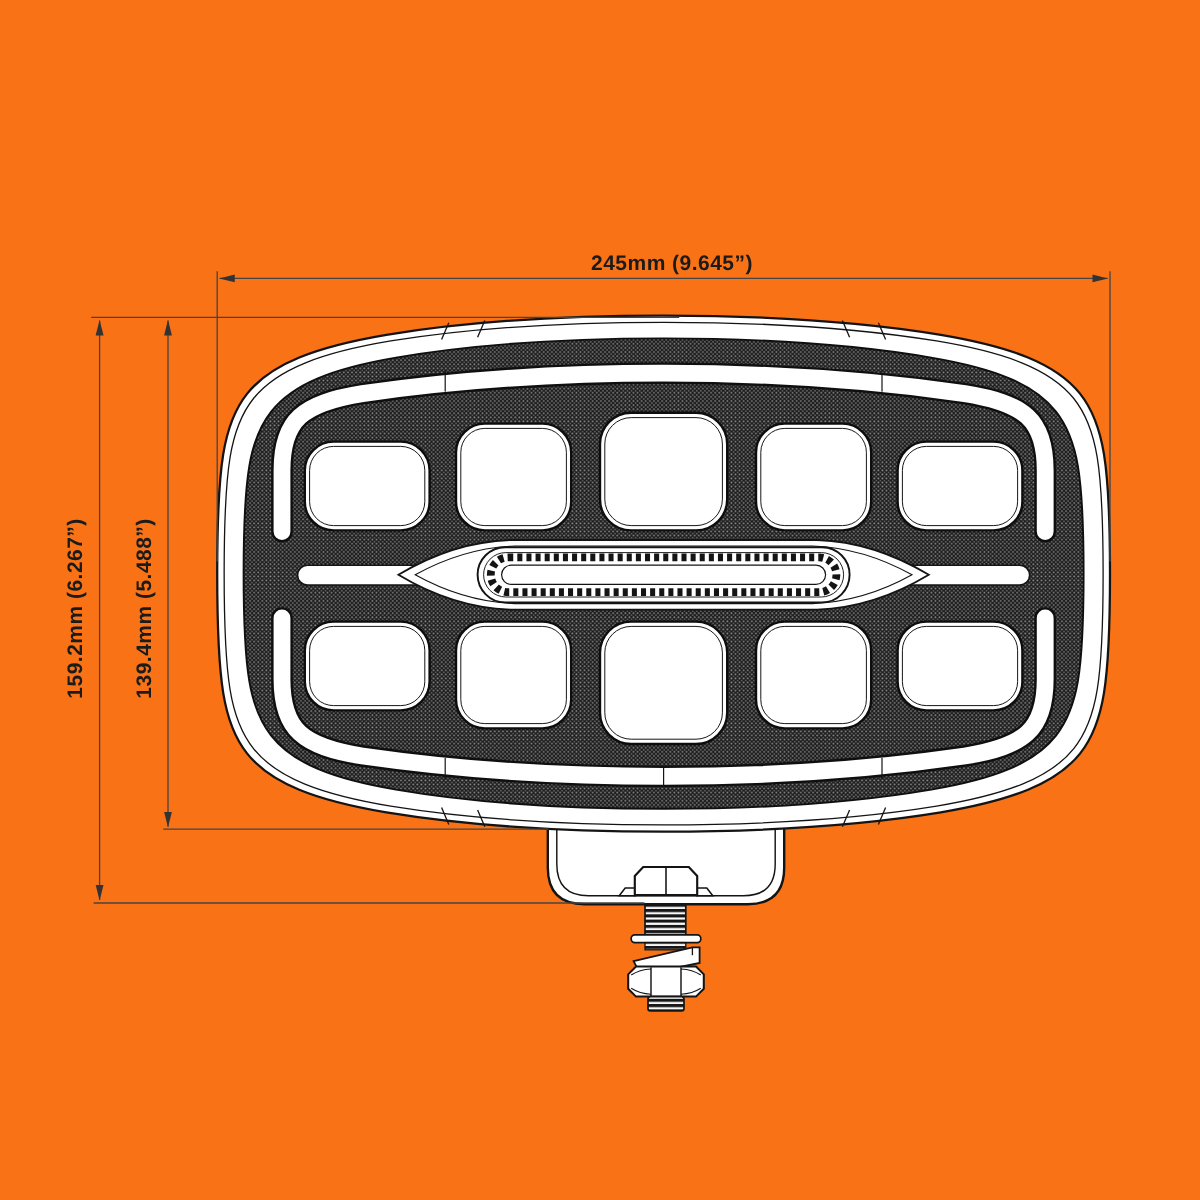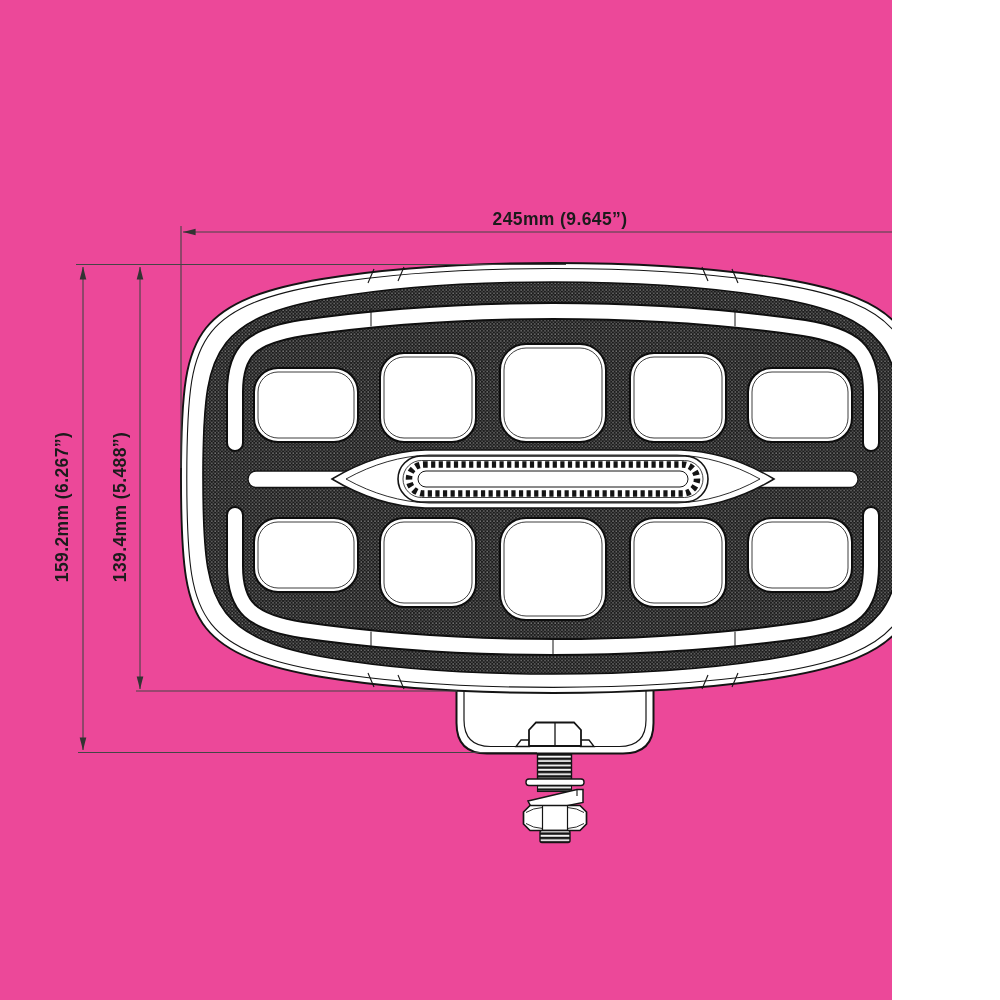--- a/index.html
+++ b/index.html
@@ -1,16 +1,16 @@
 <!DOCTYPE html>
 <html><head>
 <meta charset="utf-8">
 <style>
   html,body{margin:0;padding:0;background:#ffffff;}
-  .sheet{width:892px;height:1000px;background:#ec4899;position:relative;overflow:hidden;}
+  .sheet{width:1000px;height:1000px;background:#f97316;position:relative;overflow:hidden;}
   svg{display:block;}
   .dim-text{
     font-family:"Liberation Sans","DejaVu Sans",sans-serif;
     font-weight:bold;
     font-size:17.5px;
     fill:#1b1b1b;
     letter-spacing:0.4px;
   }
 </style>
 </head>

